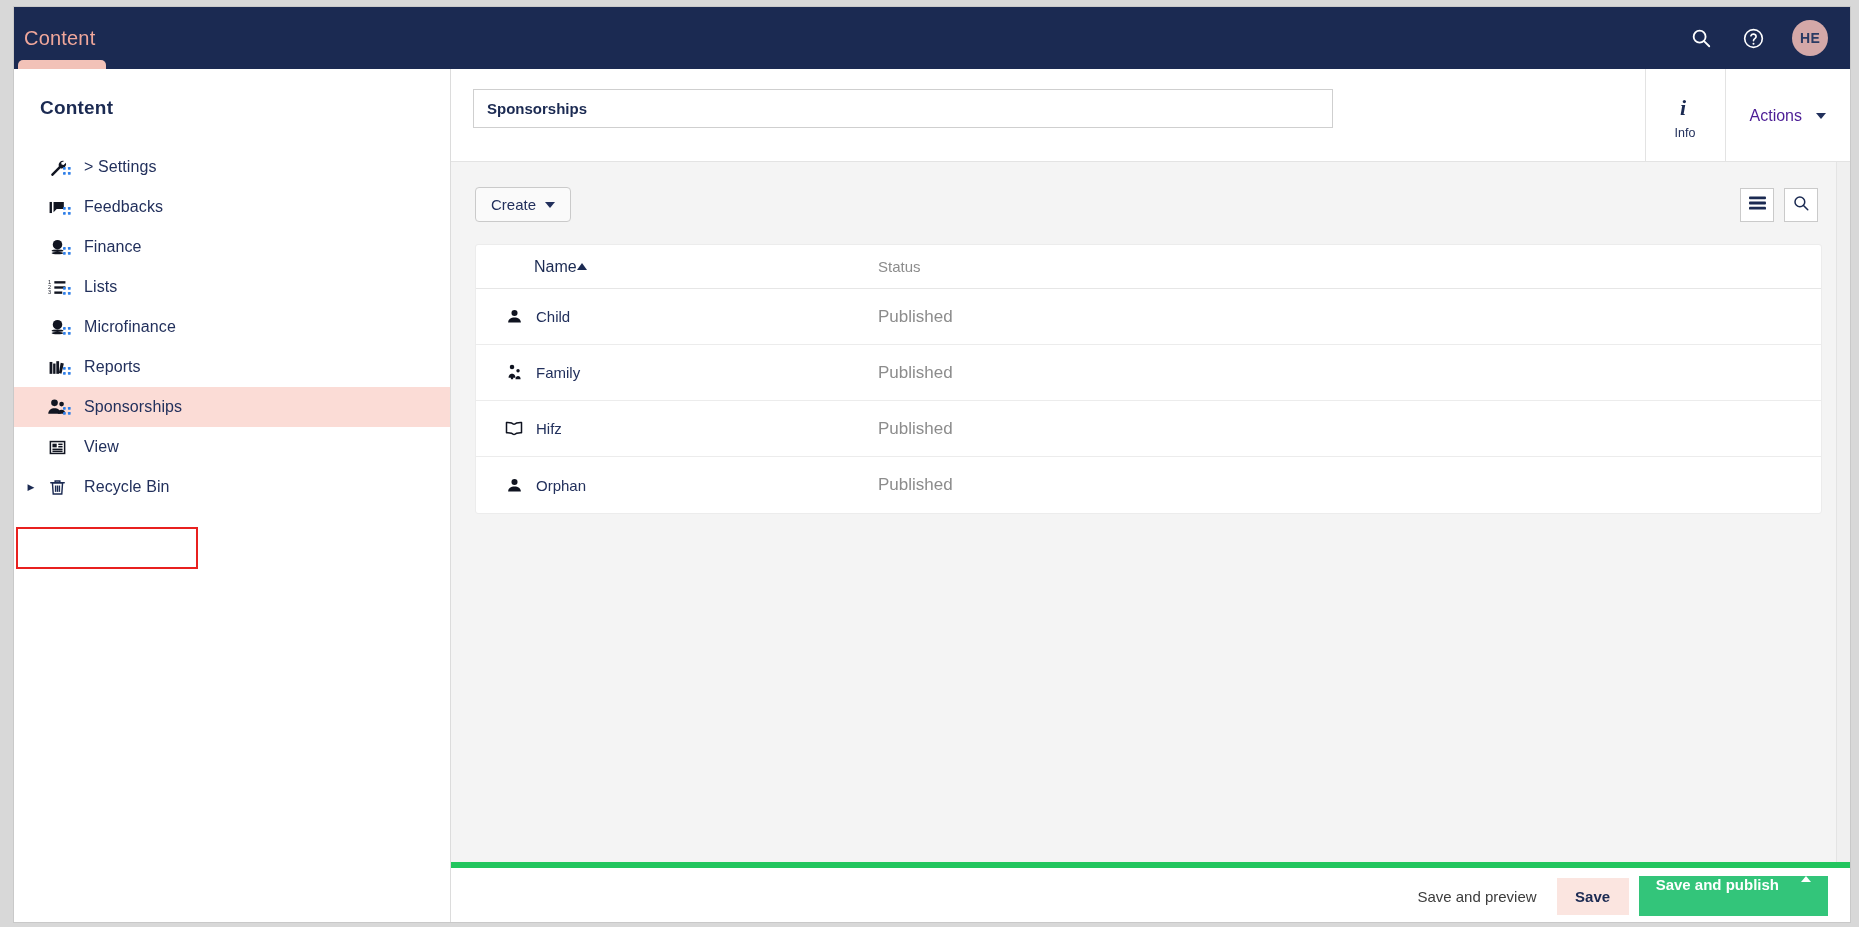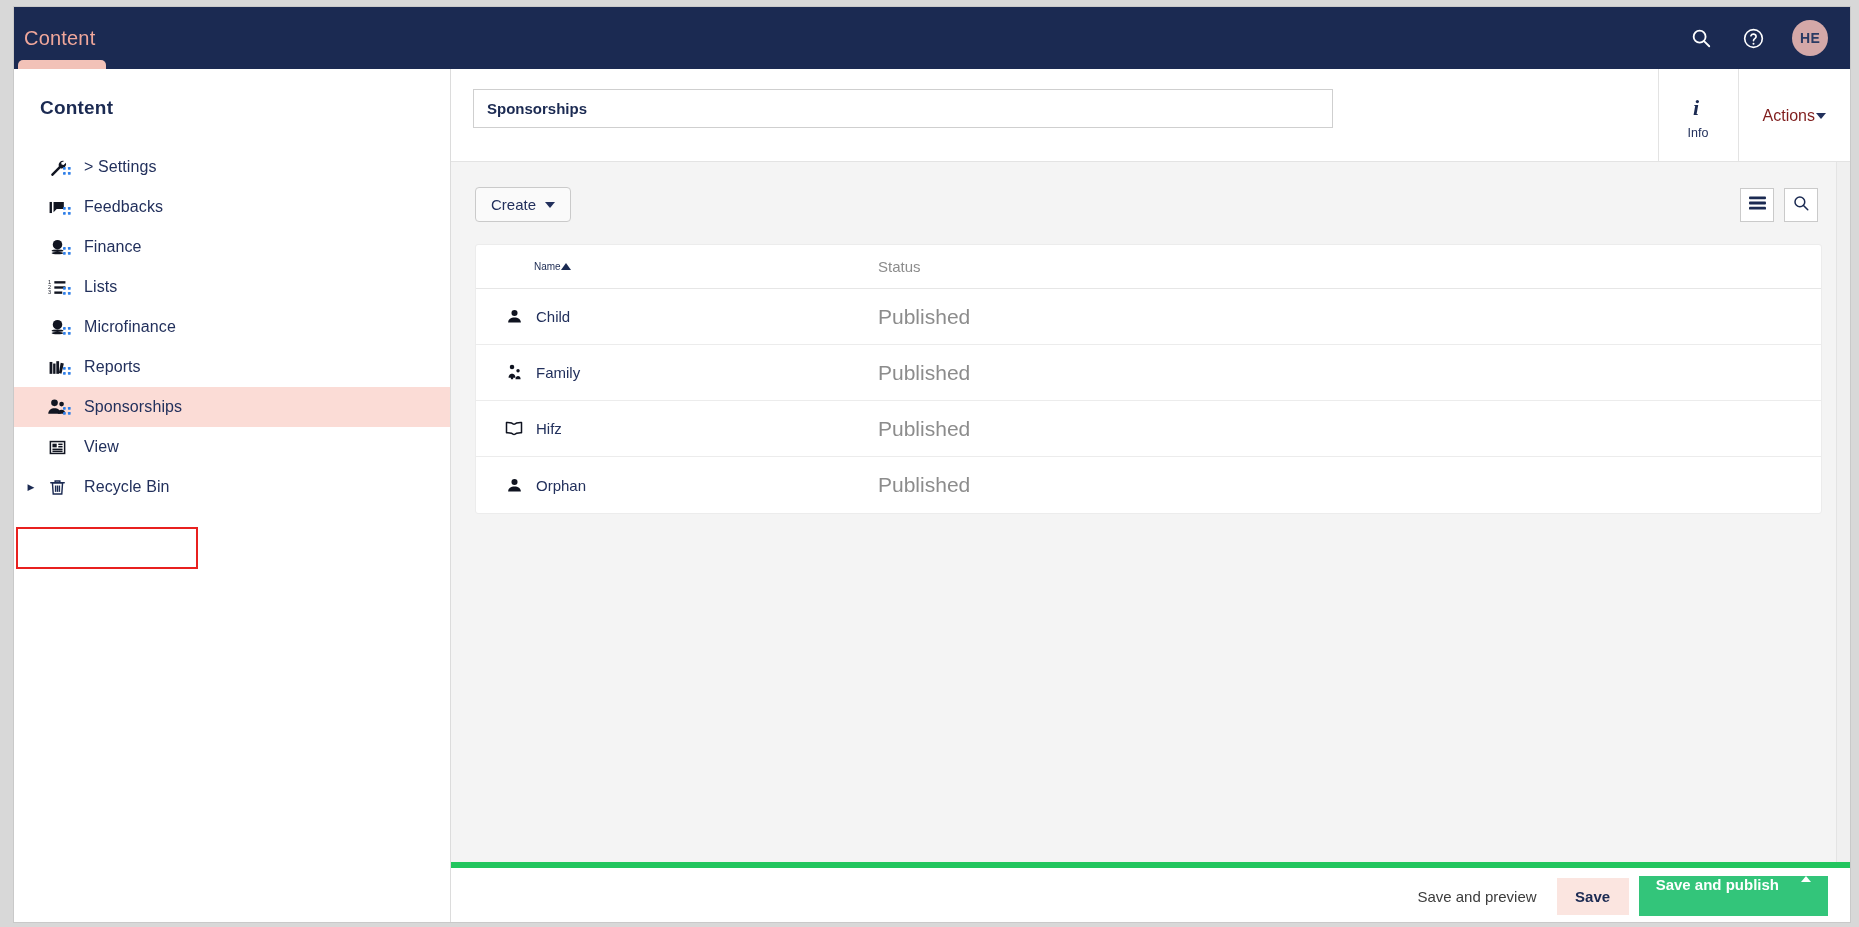--- a/index.html
+++ b/index.html
@@ -190,24 +190,24 @@
     left: 13px; right: 13px; bottom: 0;
     height: 5px;
     background: #f2c2b8;
     border-radius: 3px 3px 0 0;
   }
   .actions-btn {
     border-left: 1px solid #e3e3e3;
     display: flex;
     align-items: center;
     justify-content: center;
-    gap: 1px;
+    gap: 14px;
     padding: 0 24px;
     font-size: 16px;
-    color: #7f1d1d;
+    color: #4c1d95;
     cursor: pointer;
   }
   .caret-down {
     width: 0; height: 0;
     border-left: 5px solid transparent;
     border-right: 5px solid transparent;
     border-top: 6px solid #22305c;
   }
   .caret-up {
     width: 0; height: 0;
@@ -259,21 +259,21 @@
   }
   .thead {
     display: flex;
     height: 44px;
     align-items: center;
     border-bottom: 1px solid #e6e6e6;
   }
   .th-name {
     width: 402px;
     padding-left: 58px;
-    font-size: 10px;
+    font-size: 16px;
     color: #1b2a52;
     display: flex;
     align-items: center;
     cursor: pointer;
   }
   .sort-asc {
     width: 0; height: 0;
     border-left: 5px solid transparent;
     border-right: 5px solid transparent;
     border-bottom: 7px solid #1b2a52;
@@ -300,21 +300,21 @@
     width: 40px; flex: none;
     display: flex; align-items: center; justify-content: center;
     color: #0f1320;
   }
   .row-link {
     margin-left: 2px;
     font-size: 15px;
     color: #22305c;
     cursor: pointer;
   }
-  .td-status { font-size: 21px; color: #8c8c8c; }
+  .td-status { font-size: 17px; color: #8c8c8c; }
 
   
   .footer {
     height: 62px;
     background: #ffffff;
     border-top: 6px solid #22c55e;
     display: flex;
     align-items: center;
     justify-content: flex-end;
     gap: 0;

